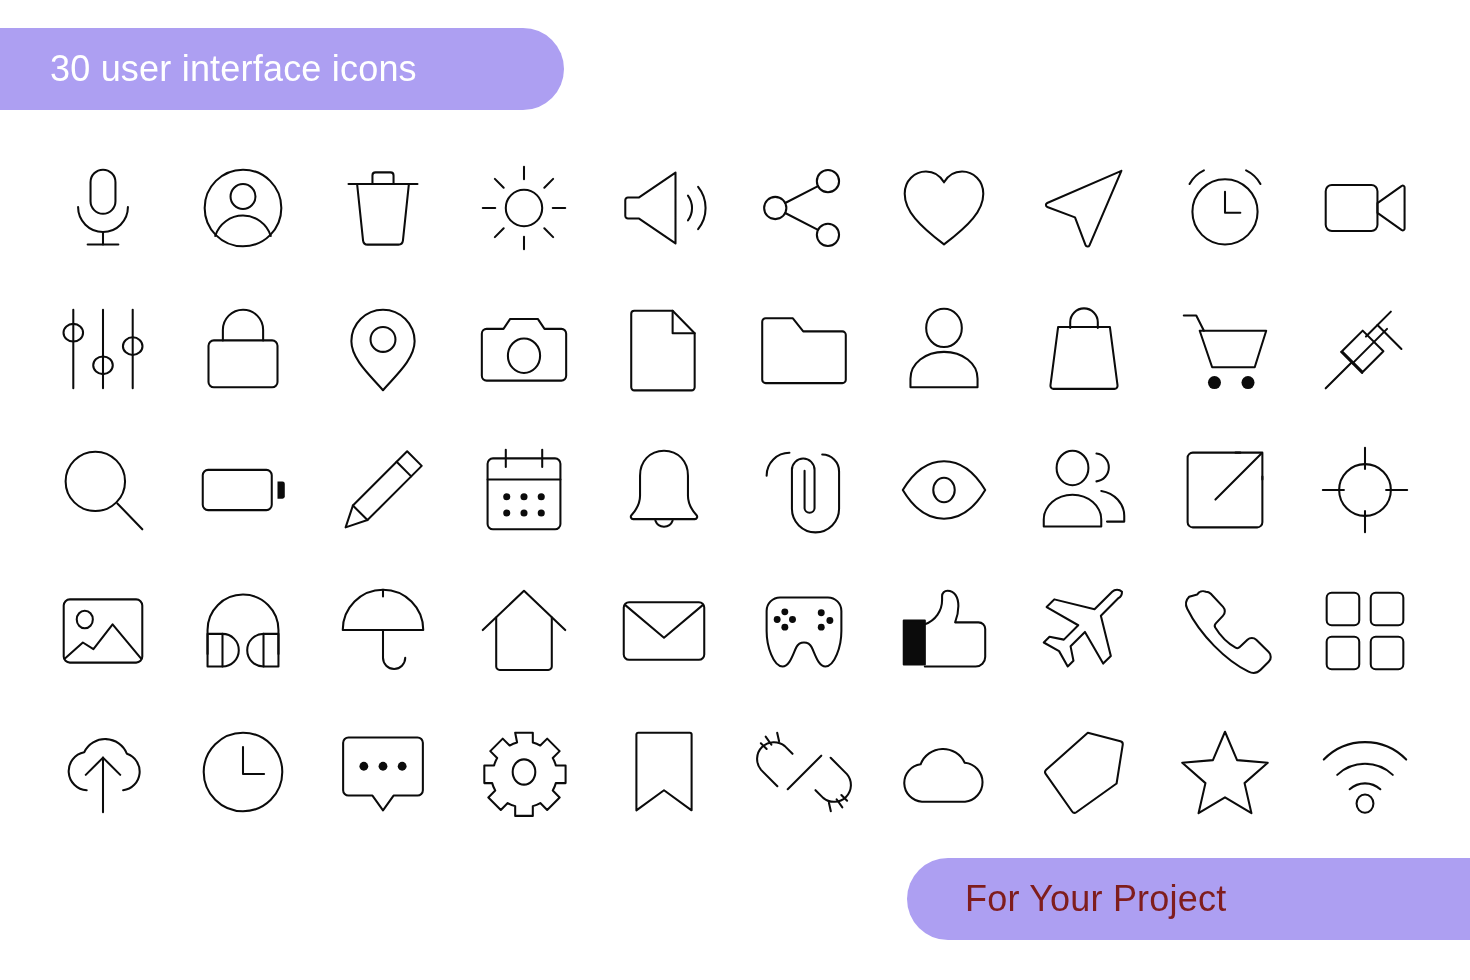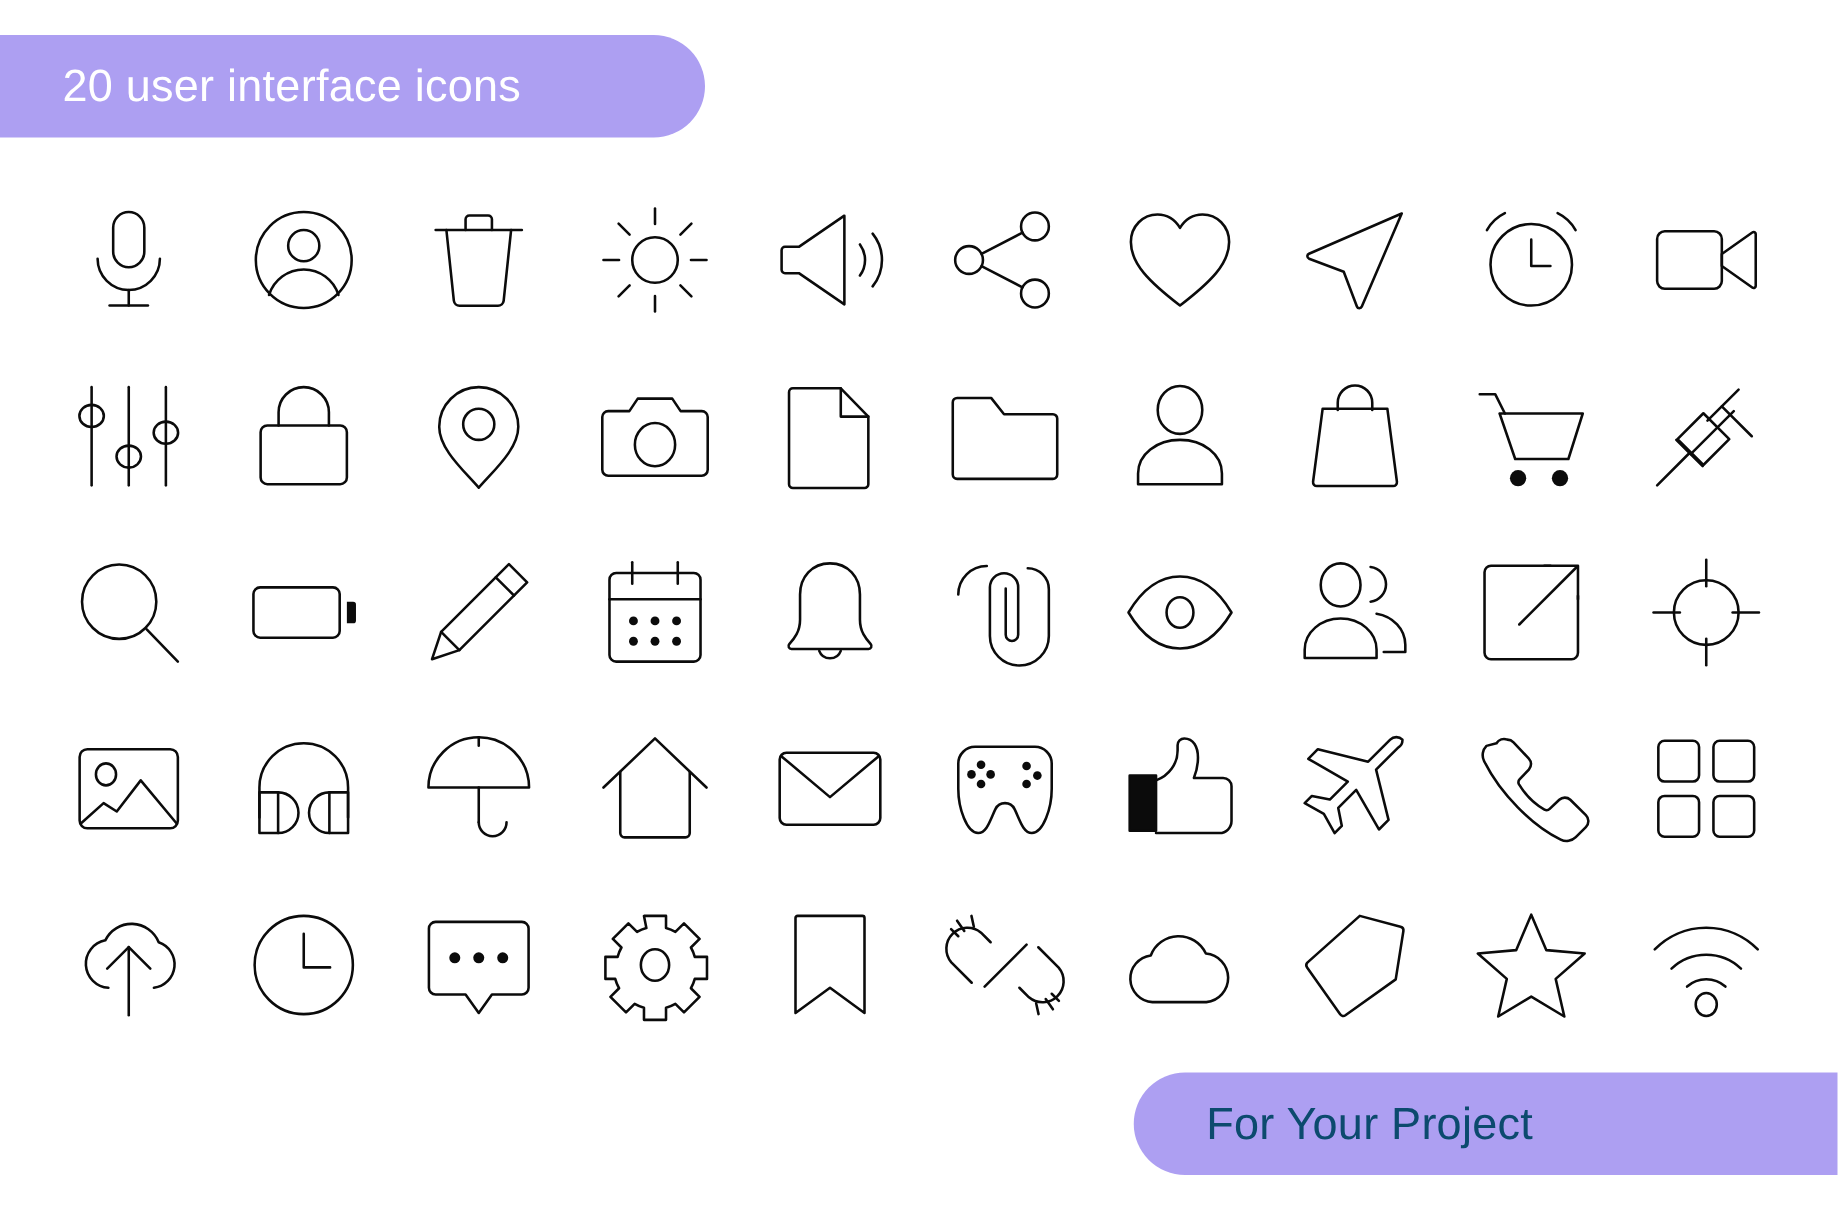--- a/index.html
+++ b/index.html
@@ -88,21 +88,21 @@
   }
   .icon-cell svg .fillp {
     fill: #0b0b0b;
     stroke: none;
   }
 </style>
 </head>
 <body style="background: rgb(255, 255, 255);">
 
 <div class="banner" id="banner-top" style="background: rgb(173, 159, 242);">
-  <span class="banner-label" style="color: rgb(255, 255, 255);">20 user interface icons</span>
+  <span class="banner-label" style="color: rgb(255, 255, 255);">30 user interface icons</span>
 </div>
 
 <div id="icon-grid">
 
   <div class="icon-cell">
     <svg viewBox="0 0 48 48">
       <rect x="17.5" y="4" width="13" height="23" rx="6.5"></rect>
       <path d="M11 23.5 a13 13 0 0 0 26 0"></path>
       <line x1="24" y1="36.5" x2="24" y2="43"></line>
       <line x1="16" y1="43" x2="32" y2="43"></line>
@@ -506,14 +506,14 @@
       <path d="M2.5 17.5 a30 30 0 0 1 43 0"></path>
       <path d="M9.5 25.5 a21 21 0 0 1 29 0"></path>
       <path d="M16 33 a12 12 0 0 1 16 0"></path>
       <ellipse cx="24" cy="40.5" rx="4.4" ry="4.8"></ellipse>
     </svg>
   </div>
 
 </div>
 
 <div class="banner" id="banner-bottom" style="background: rgb(173, 159, 242);">
-  <span class="banner-label" style="color: #0c4a6e;">For Your Project</span>
+  <span class="banner-label" style="color: #7f1d1d;">For Your Project</span>
 </div>
 
 </body></html>

